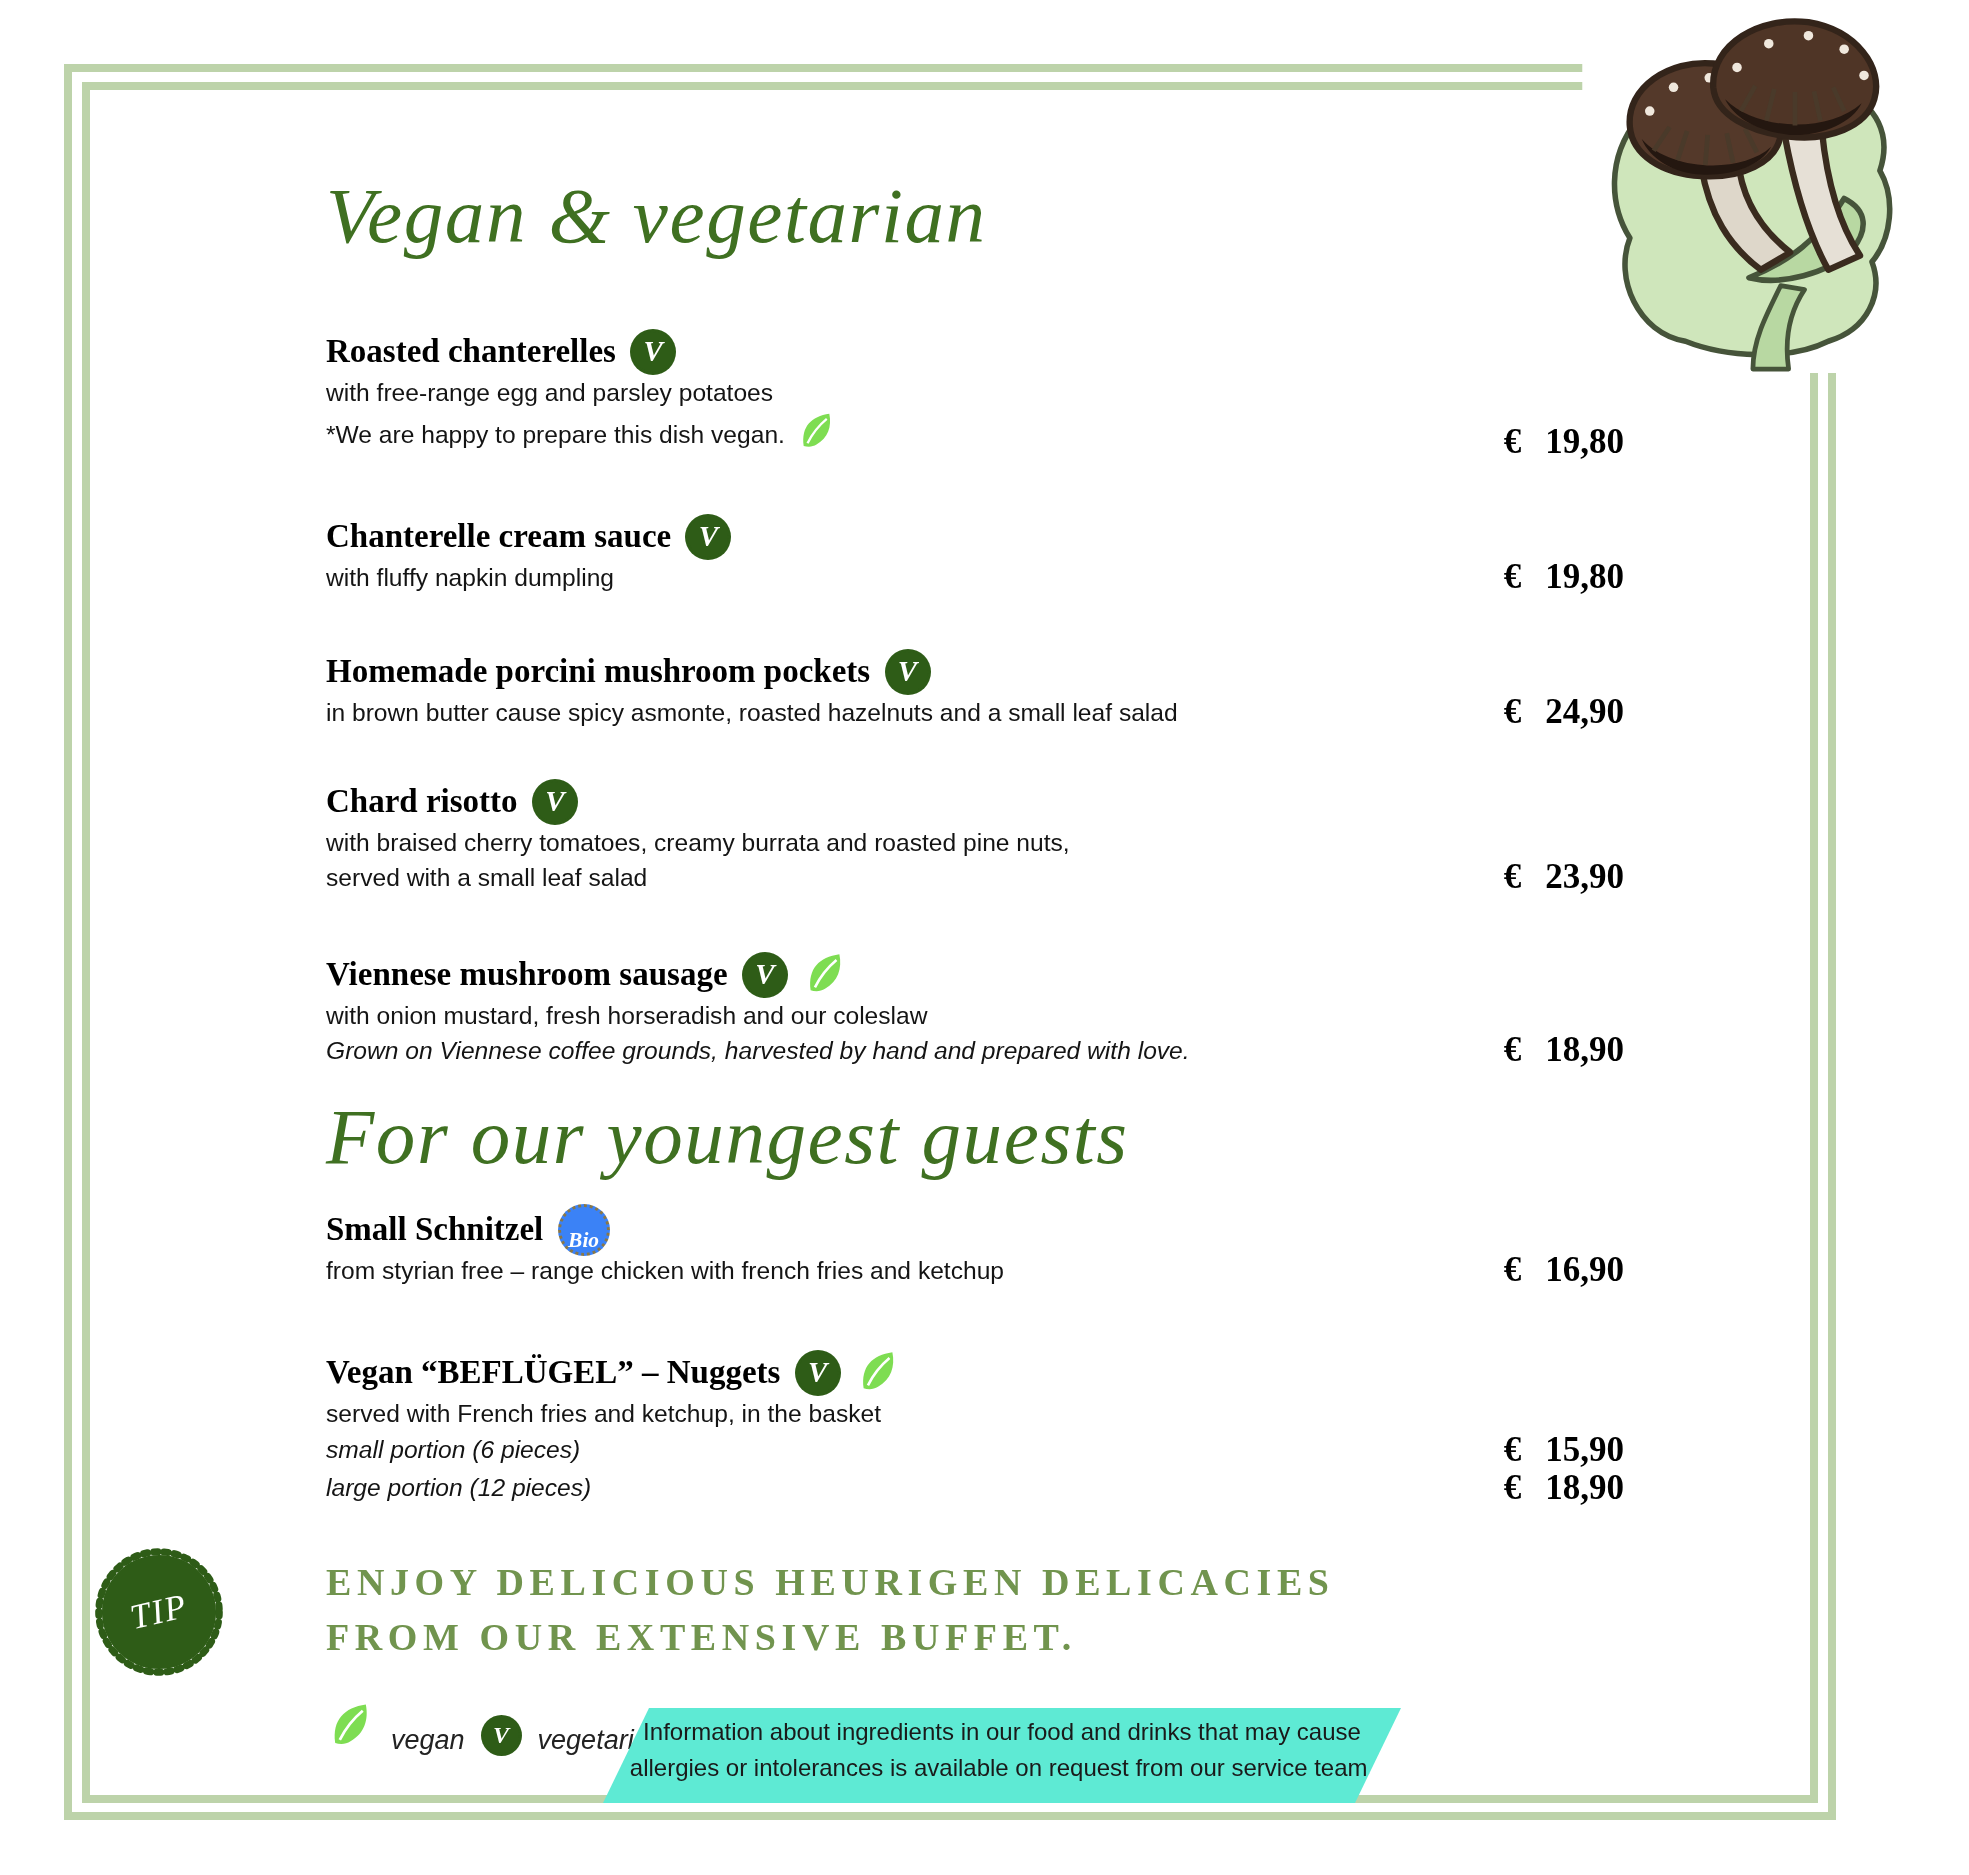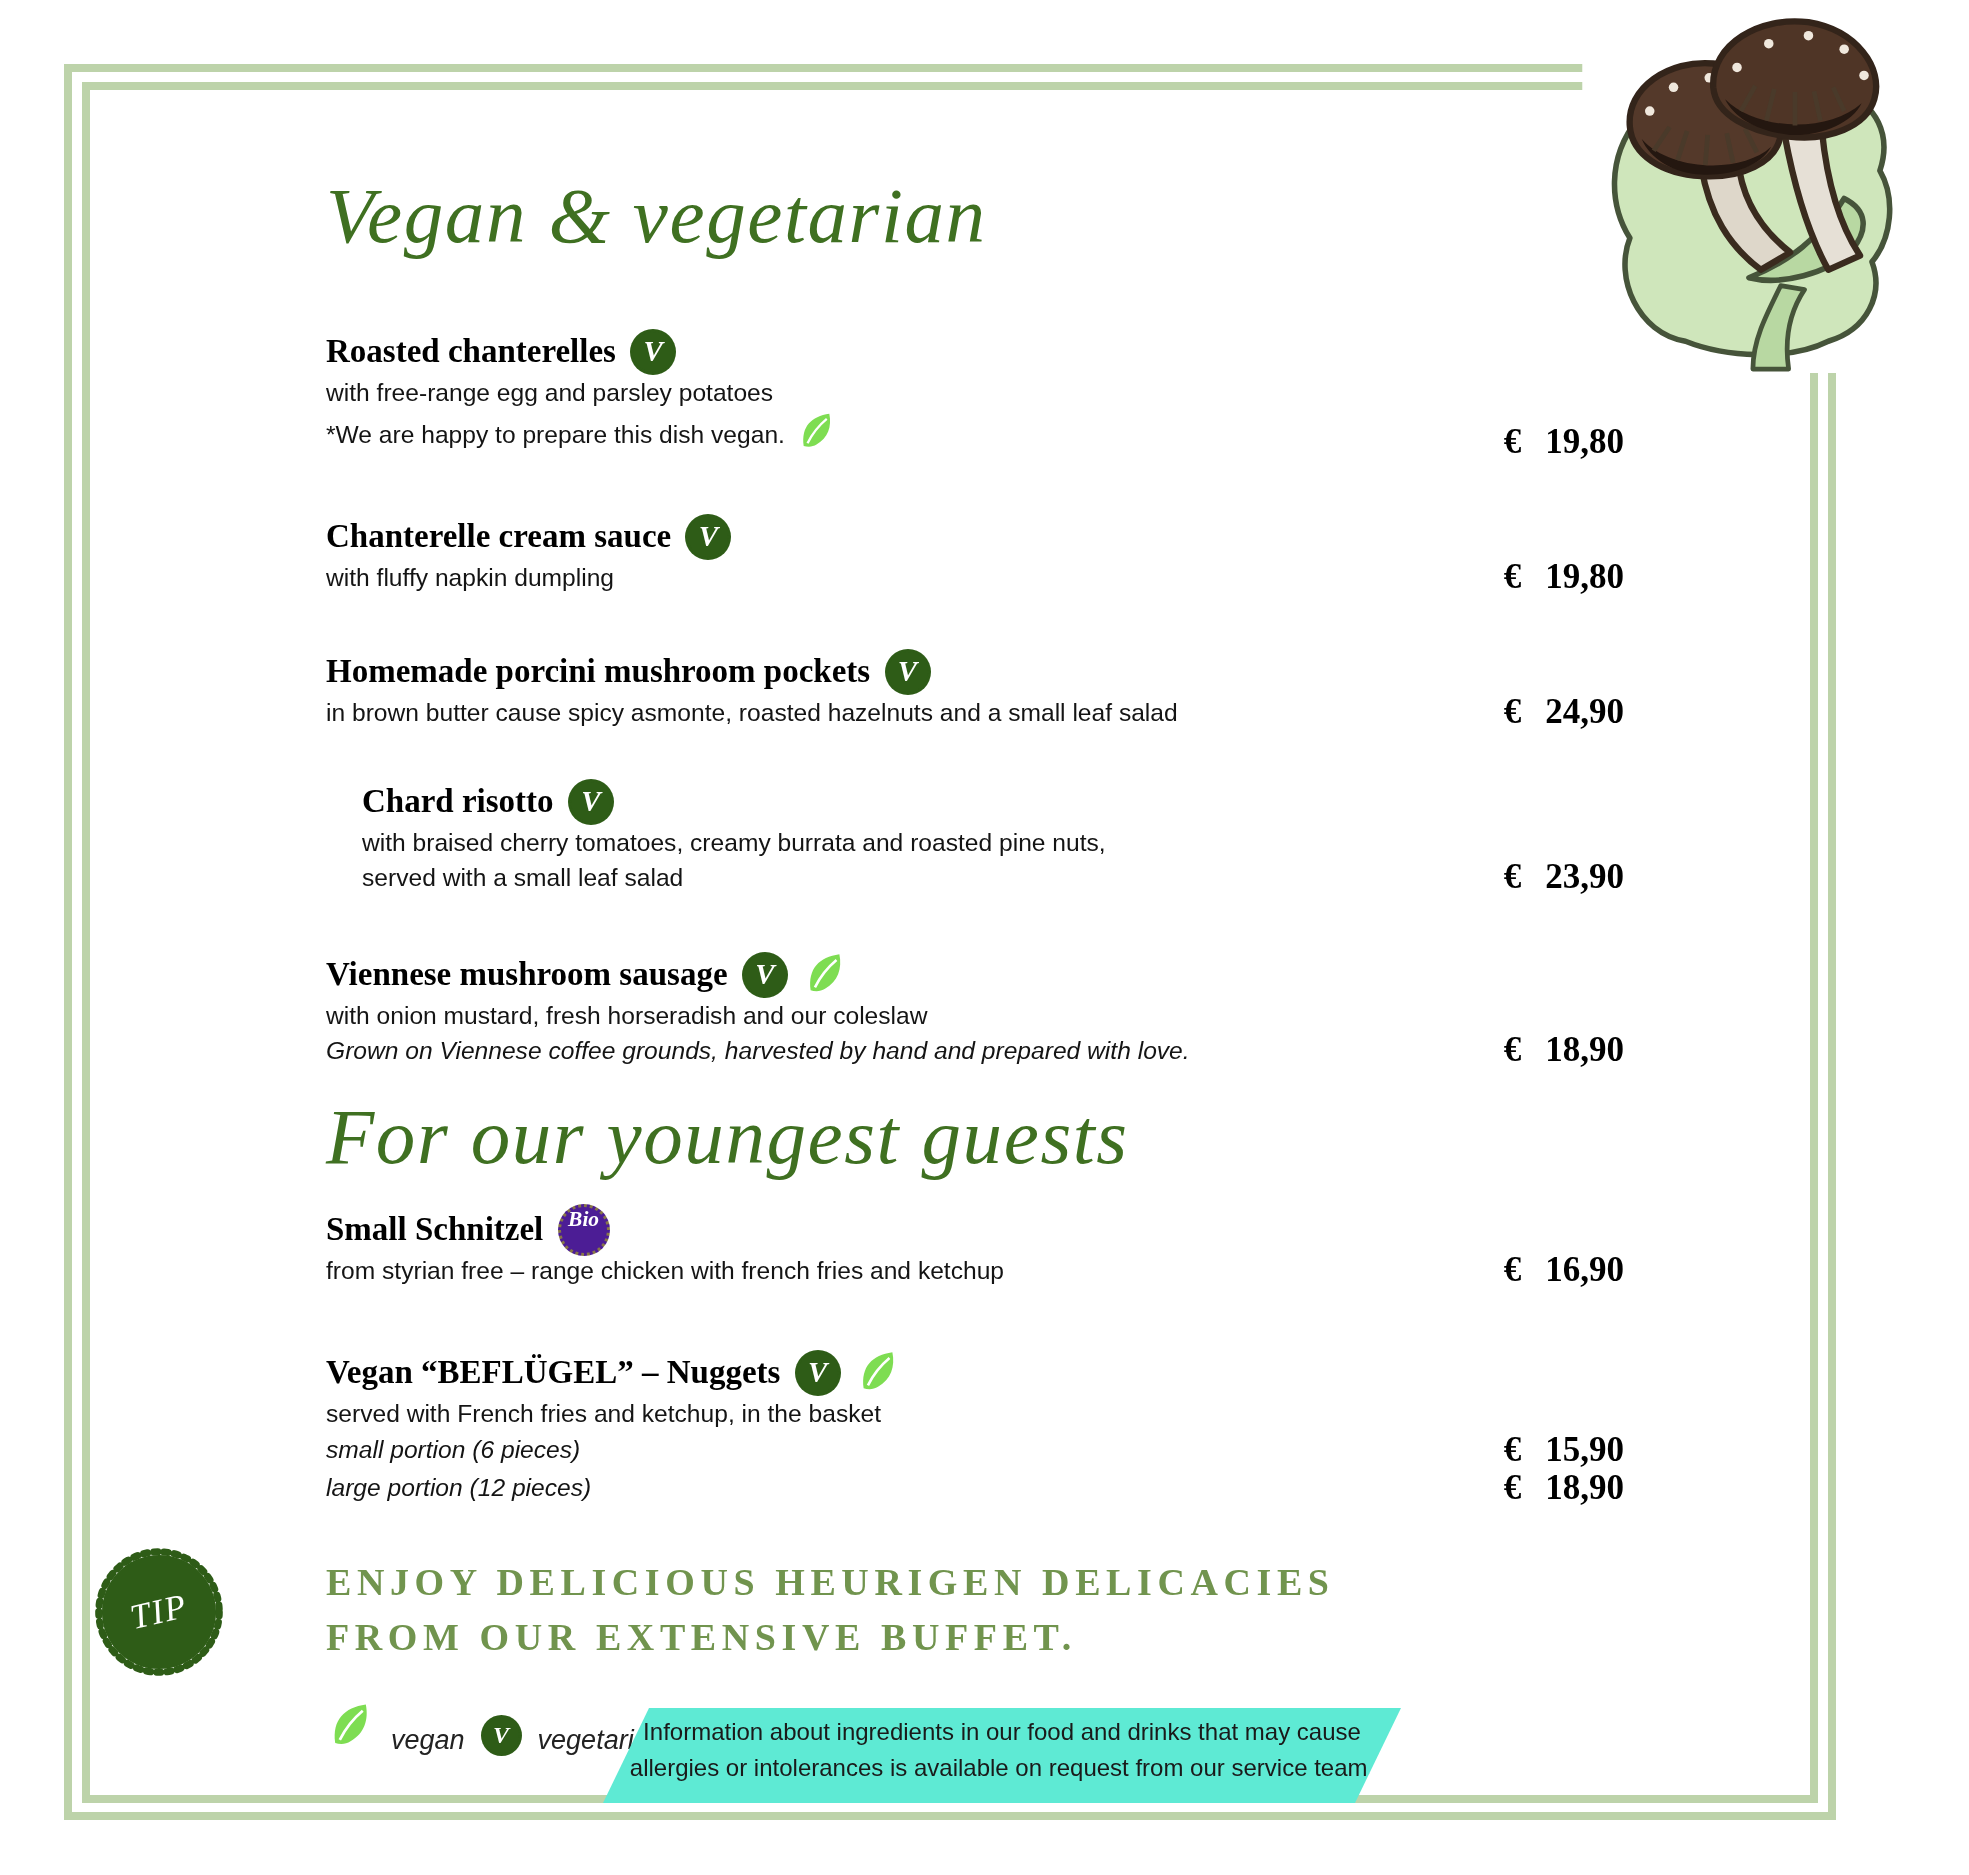--- a/index.html
+++ b/index.html
@@ -46,27 +46,27 @@
   
   .vbadge {
     flex:0 0 auto; width:40px; height:40px; border-radius:50%;
     background:#2e5c17; border:3.2px dotted #2e5c17; box-sizing:content-box;
     display:flex; align-items:center; justify-content:center;
     font-family:"Liberation Serif", serif; font-style:italic; font-weight:700;
     font-size:29px; color:#ffffff;
   }
   .biobadge {
     flex:0 0 auto; width:46px; height:46px; border-radius:50%;
-    background:#4c1d95; border:3.2px dotted #887748; box-sizing:content-box;
-    display:flex; align-items:flex-start; justify-content:center;
+    background:#3b82f6; border:3.2px dotted #887748; box-sizing:content-box;
+    display:flex; align-items:flex-end; justify-content:center;
     font-family:"Liberation Serif", serif; font-style:italic; font-weight:700;
     font-size:21.4px; color:#ffffff;
   }
   .leaf { flex:0 0 auto; display:inline-block; } .mb68{margin-bottom:54px;} .mb62{margin-bottom:49px;}
-  .mb72{margin-bottom:57px;margin-left:36px;} .mb30{margin-bottom:24px;} .mb78{margin-bottom:62px;}
+  .mb72{margin-bottom:57px;} .mb30{margin-bottom:24px;} .mb78{margin-bottom:62px;}
   .mb60{margin-bottom:48px;}
 
   
   .tip-row { position:relative; margin-top:44px; }
   .tip-badge { position:absolute; left:-232px; top:-8px; width:130px; height:130px; }
   .tip-badge svg { position:absolute; left:0; top:0; }
   .tip-label {
     position:absolute; left:0; top:0; width:130px; height:130px;
     display:flex; align-items:center; justify-content:center;
     font-family:"Liberation Serif", serif; font-style:italic; font-weight:400;

